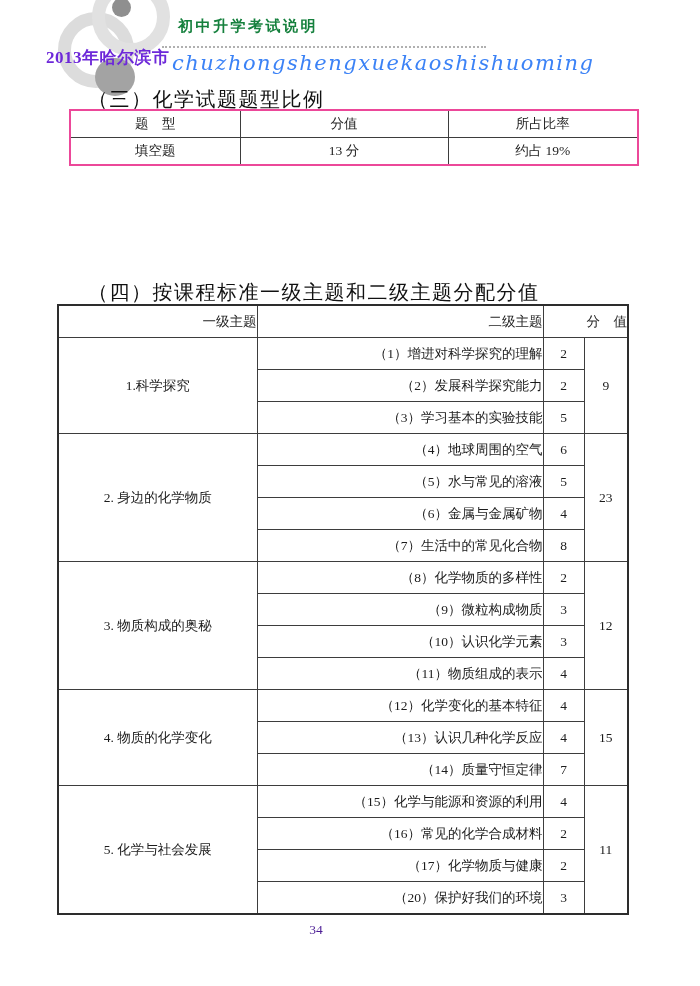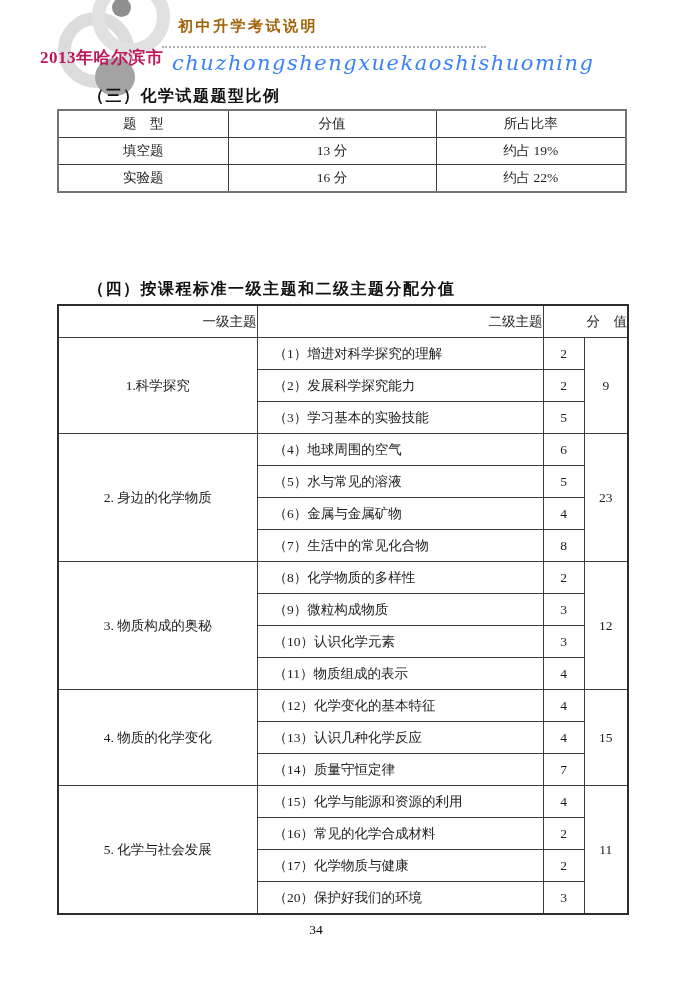--- a/index.html
+++ b/index.html
@@ -15,58 +15,58 @@
   .ring-top    { left:92px;  top:-22px; width:52px; height:52px; border:13px solid #e1e1e1; }
   .ring-bottom { left:58px;  top:12px;  width:50px; height:50px; border:13px solid #dcdcdc; }
   .dot-top     { left:112px; top:-2px;  width:19px; height:19px; background:#8f8f8f; }
   .circle-fill { left:95px;  top:58px;  width:40px; height:38px; background:#a3a3a3; }
 
   .content { position:relative; z-index:1; }
 
   .doc-title {
     position:absolute; left:178px; top:17px;
     font-family:"Liberation Sans", sans-serif;
-    font-size:15px; font-weight:bold; letter-spacing:2.5px; color:#a16207;
+    font-size:15px; font-weight:bold; letter-spacing:2.5px; color:#15803d;
   }
   .dotted-rule {
     position:absolute; left:162px; top:46px; width:324px; height:0;
     border-top:2px dotted #b0b0b0;
   }
   .year-city {
-    position:absolute; left:40px; top:46px;
-    font-size:17px; font-weight:bold; letter-spacing:0.5px; color:#be185d;
+    position:absolute; left:46px; top:46px;
+    font-size:17px; font-weight:bold; letter-spacing:0.5px; color:#6d28d9;
   }
   .watermark {
     position:absolute; left:172px; top:51px;
     font-family:"DejaVu Serif", serif; font-style:italic;
     font-size:21px; letter-spacing:1.5px; color:#3b82f6;
   }
   .sec-title {
-    position:absolute; font-size:16px; font-weight:bold;
+    position:absolute; font-size:20px; font-weight:normal;
     letter-spacing:1.5px; color:#111;
   }
   .sec3-title { left:88px; top:86px; }
   .sec4-title { left:88px; top:279px; }
 
   table { border-collapse:collapse; table-layout:fixed; position:absolute; background:#fff; }
   th, td { border:1px solid #3d3d3d; font-size:13.5px; font-weight:normal; overflow:hidden; white-space:nowrap; }
 
-  .t1 { left:57px; top:109px; width:568px; border:2px solid #737373; }
+  .t1 { left:69px; top:109px; width:568px; border:2px solid #ec4899; }
   .t1 th, .t1 td { height:26px; text-align:center; }
 
   .t2 { left:57px; top:304px; width:570px; border:2px solid #2d2d2d; }
   .t2 th { height:31px; text-align:right; }
   .t2 td { height:31px; }
   .t2 .theme { text-align:center; }
-  .t2 .topic { text-align:left; padding-left:16px; }
+  .t2 .topic { text-align:right; padding-left:8px; }
   .t2 .score, .t2 .total { text-align:center; }
 
   .page-number {
     position:absolute; left:0; top:922px; width:632px;
-    text-align:center; font-size:13.5px; color:#000000;
+    text-align:center; font-size:13.5px; color:#4c1d95;
   }
 </style>
 </head>
 <body>
 
 <div class="page">
 
   <div class="deco">
     <div class="ring dot-top"></div>
     <div class="ring ring-bottom"></div>
@@ -93,25 +93,20 @@
           <th>题　型</th>
           <th>分值</th>
           <th>所占比率</th>
         </tr>
       </thead>
       <tbody>
         <tr>
           <td>填空题</td>
           <td>13 分</td>
           <td>约占 19%</td>
-        </tr>
-        <tr>
-          <td>实验题</td>
-          <td>16 分</td>
-          <td>约占 22%</td>
         </tr>
       </tbody>
     </table>
 
     <div class="sec-title sec4-title">（四）按课程标准一级主题和二级主题分配分值</div>
 
     <table class="t2">
       <colgroup>
           <col style="width:199px">
           <col style="width:286px">

